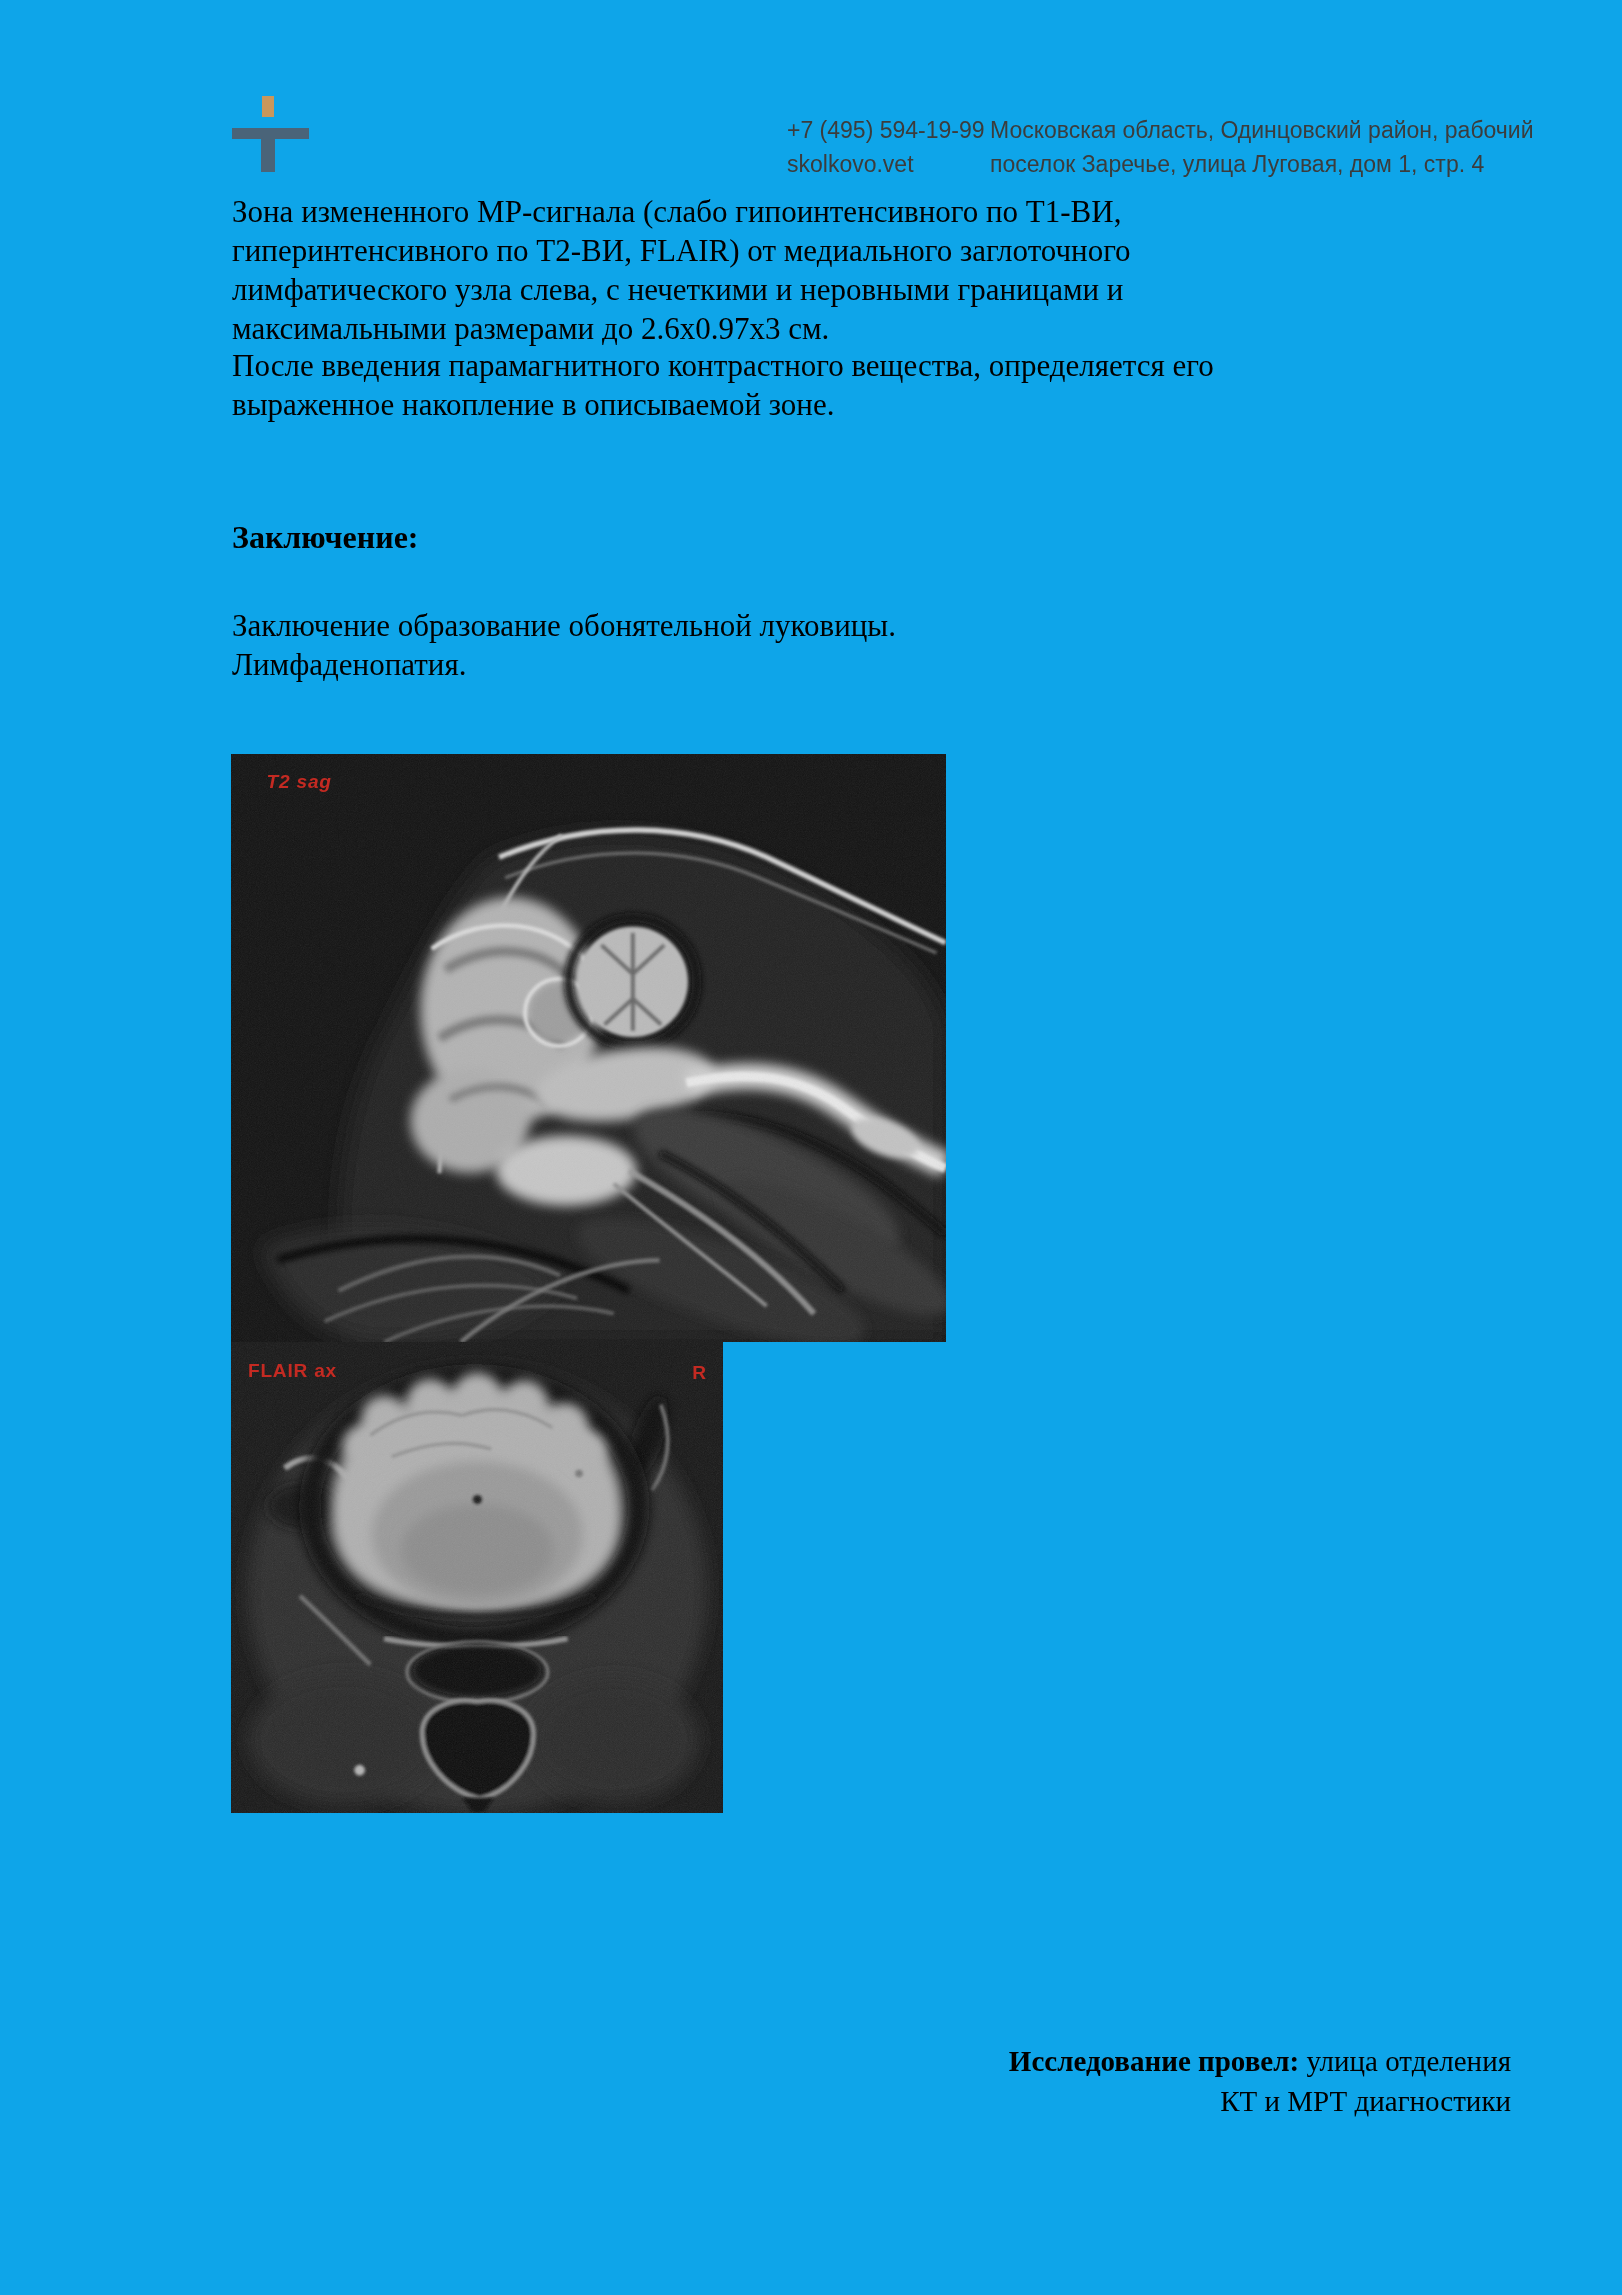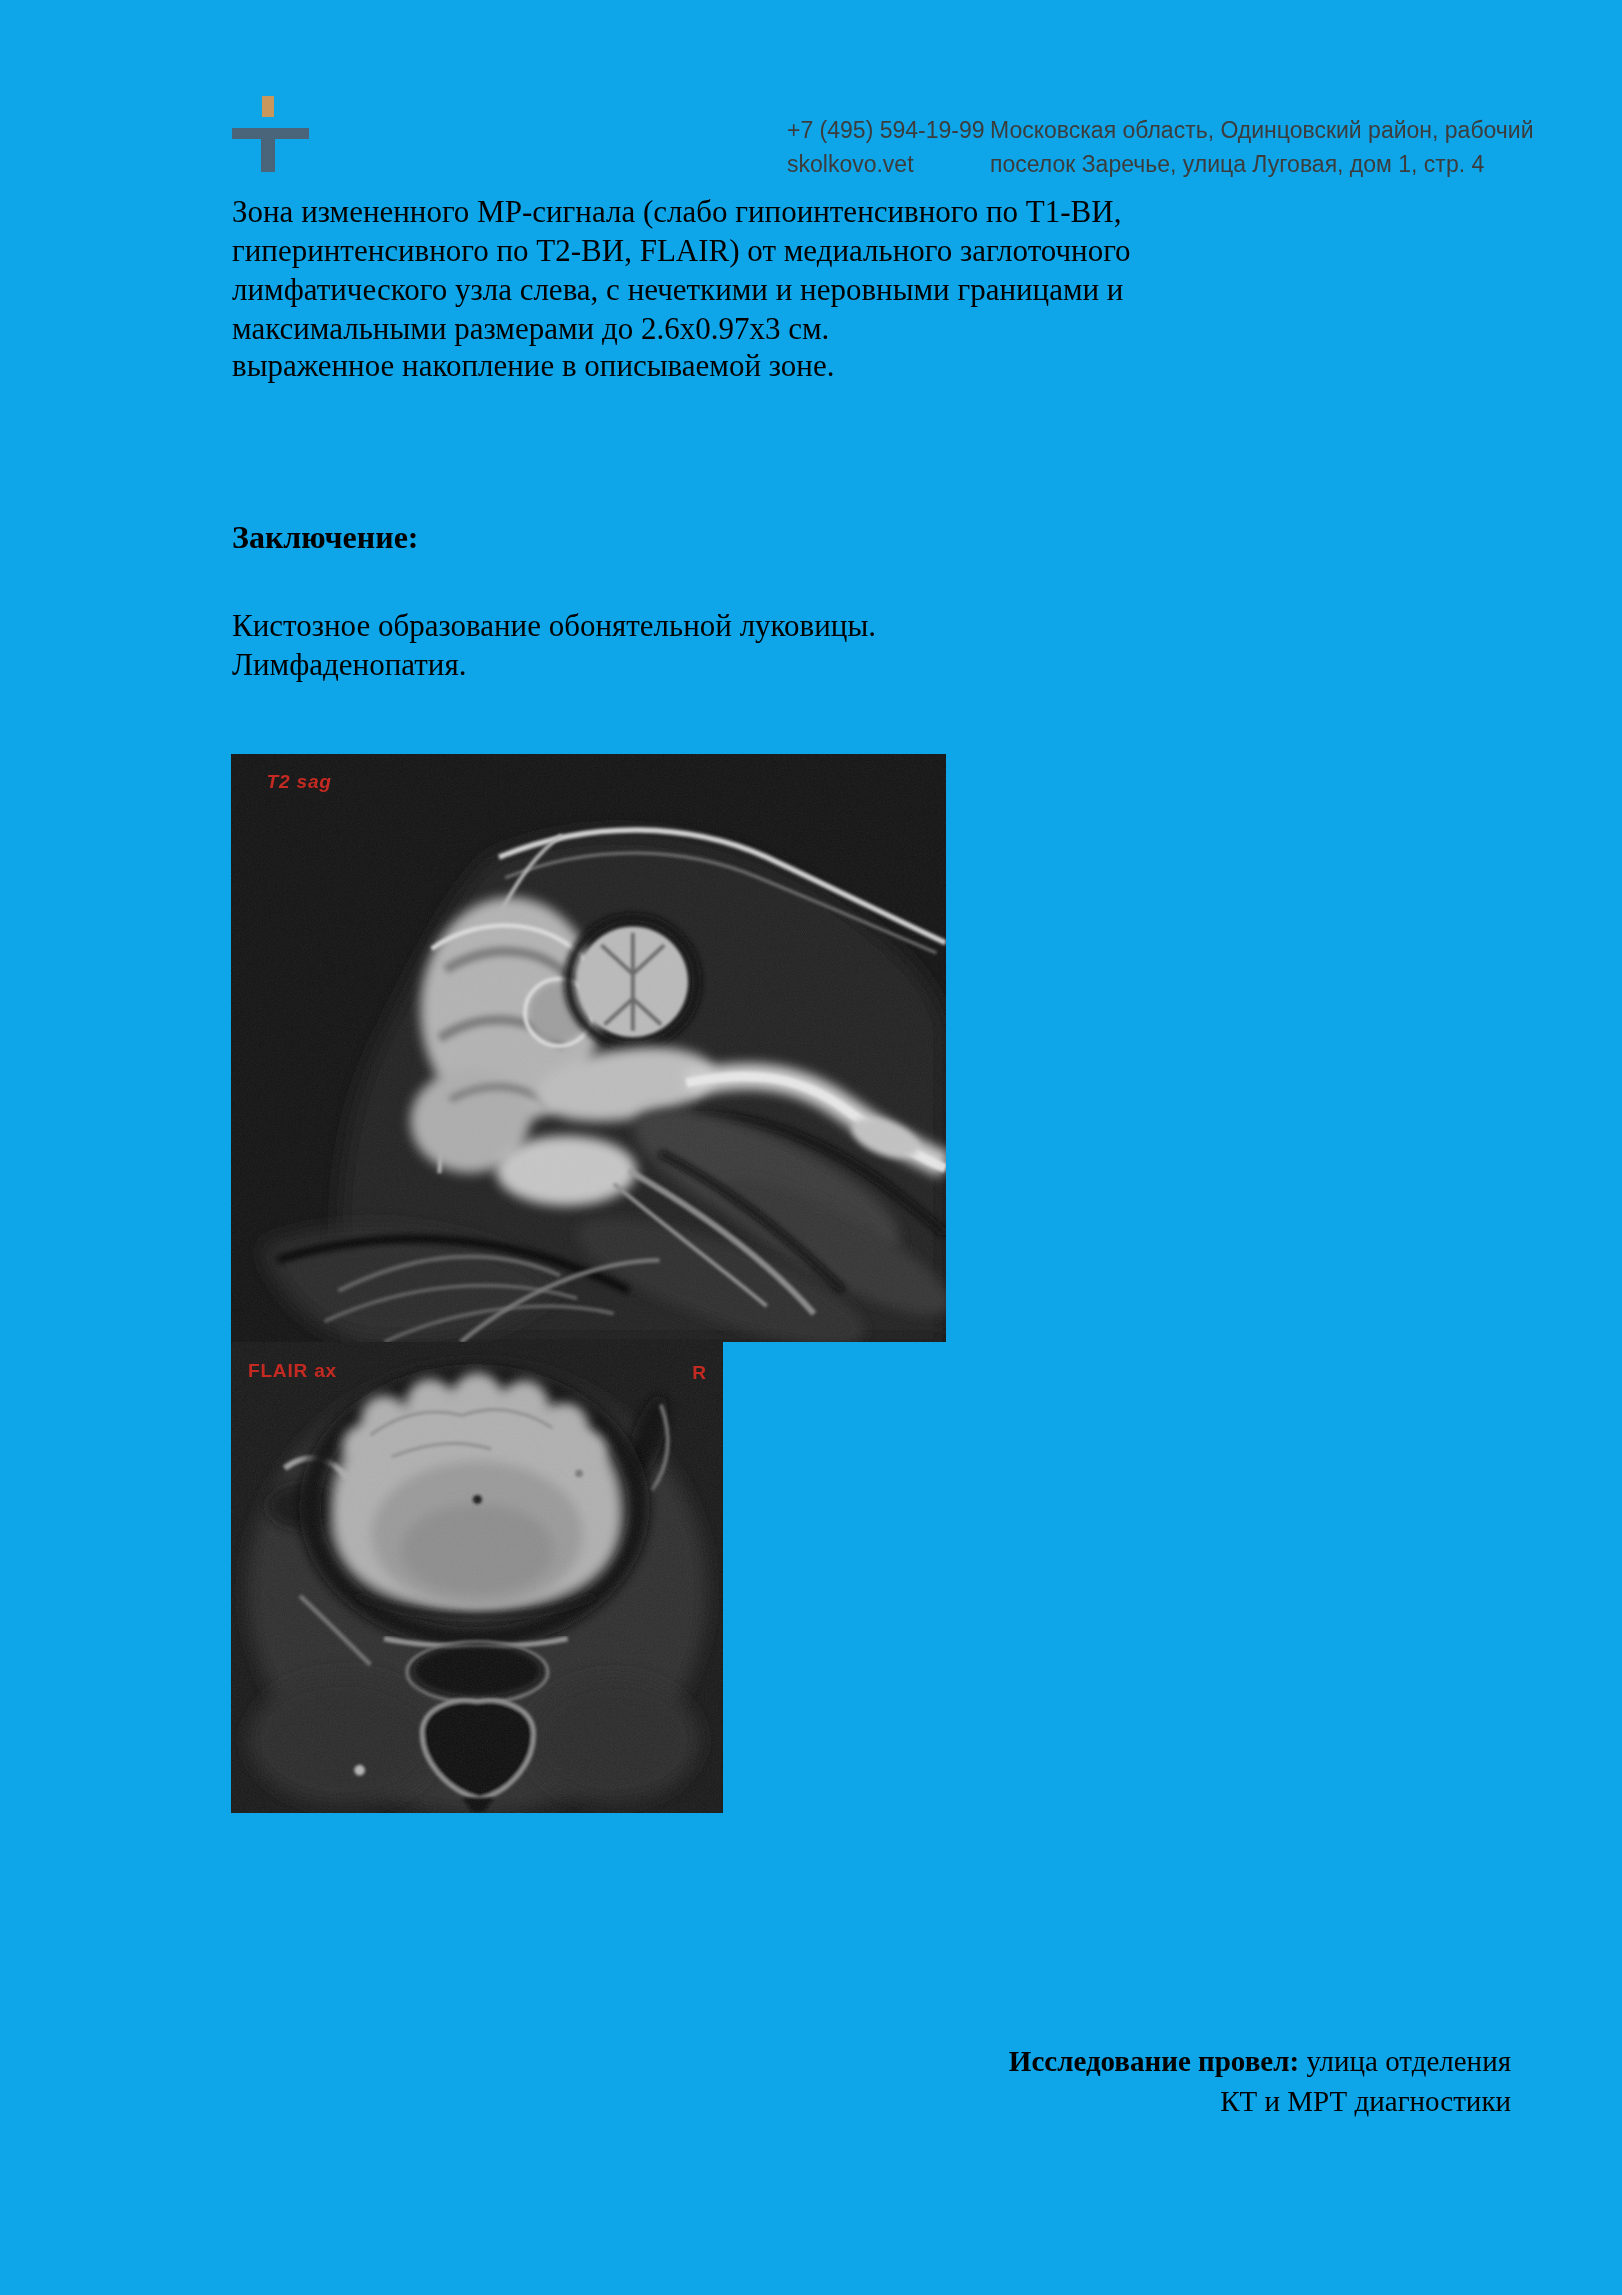--- a/index.html
+++ b/index.html
@@ -59,26 +59,27 @@
     <div>поселок Заречье, улица Луговая, дом 1, стр. 4</div>
   </div>
 
   <div class="textblock p1">
     <div class="bodyline">Зона измененного МР-сигнала (слабо гипоинтенсивного по Т1-ВИ,</div>
     <div class="bodyline">гиперинтенсивного по Т2-ВИ, FLAIR) от медиального заглоточного</div>
     <div class="bodyline">лимфатического узла слева, с нечеткими и неровными границами и</div>
     <div class="bodyline">максимальными размерами до 2.6х0.97х3 см.</div>
   </div>
   <div class="textblock p2">
+    <div class="bodyline">После введения парамагнитного контрастного вещества, определяется его</div>
     <div class="bodyline">выраженное накопление в описываемой зоне.</div>
   </div>
 
   <h2 class="conclusion-heading">Заключение:</h2>
   <div class="textblock conclusion">
-    <div class="bodyline">Кистозное образование обонятельной луковицы.</div>
+    <div class="bodyline">Заключение образование обонятельной луковицы.</div>
     <div class="bodyline">Лимфаденопатия.</div>
   </div>
 
   <div class="mri mri-t2">
     <svg viewBox="0 0 934 769" width="715" height="588">
       <defs>
         <filter id="t2b2" x="-30%" y="-30%" width="160%" height="160%">
             <feGaussianBlur stdDeviation="2"></feGaussianBlur>
           </filter>
         <filter id="t2b4" x="-40%" y="-40%" width="180%" height="180%">

